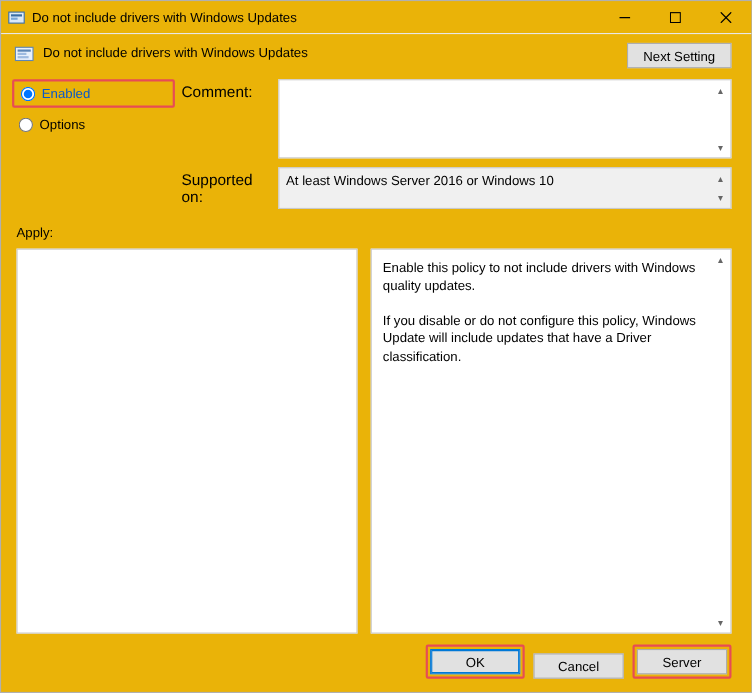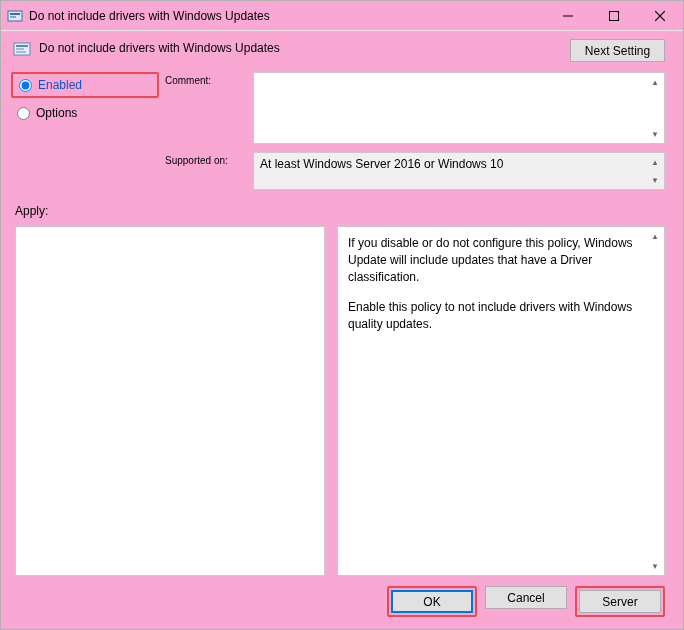--- a/index.html
+++ b/index.html
@@ -12,21 +12,21 @@
     width: 684px;
     height: 630px;
     overflow: hidden;
   }
   .window {
     width: 684px;
     height: 630px;
     border: 1px solid #b0b0b0;
     display: flex;
     flex-direction: column;
-    background: #f9a8d4;
+    background: #eab308;
   }
   
   .titlebar {
     height: 30px;
     display: flex;
     align-items: center;
     padding-left: 6px;
     border-bottom: 1px solid #e8e8e8;
   }
   .titlebar .ticon {
@@ -93,21 +93,21 @@
     padding: 2px 4px;
     margin: -4px -4px -4px -4px;
   }
   .fields {
     flex: 1;
     display: flex;
     flex-direction: column;
     gap: 8px;
   }
   .frow { display:flex; align-items:flex-start; gap:6px; }
-  .flabel { width: 82px; padding-top: 3px; font-size:10px; }
+  .flabel { width: 82px; padding-top: 3px; font-size:14px; }
   .textarea-like {
     flex:1;
     border:1px solid #c9c9c9;
     background:#fff;
     position:relative;
     font-size:12px;
     padding:4px 18px 4px 6px;
   }
   .textarea-like.comment { height: 72px; }
   .textarea-like.supported { height: 38px; background:#f0f0f0; }
@@ -144,20 +144,21 @@
   .panel.options { width: 310px; }
   .panel.help { flex:1; padding: 8px 20px 8px 10px; font-size:12px; line-height:1.4; }
   .panel.help .para { margin-bottom: 14px; }
   .panel .scroll-stub { top:1px; bottom:1px; }
   
   .footer {
     display:flex;
     justify-content:flex-end;
     gap:8px;
     padding: 10px 18px 12px 14px;
+    align-items: flex-end;
   }
   .footer .btn { min-width: 82px; }
   .btn.default { border:1px solid #0078d7; box-shadow: inset 0 0 0 1px #0078d7; }
   .hl-wrap { padding:2px; border:2px solid #e74c55; border-radius:2px; display:inline-flex; }
 </style>
 </head>
 <body>
 
 <div class="window">
 
@@ -242,22 +243,22 @@
     </div>
   </div>
 
   <div class="labels-row">
     <div>Apply:</div>
   </div>
 
   <div class="panels">
     <div class="panel options"></div>
     <div class="panel help">
+      <div class="para">Enable this policy to not include drivers with Windows quality updates.</div>
       <div class="para">If you disable or do not configure this policy, Windows Update will include updates that have a Driver classification.</div>
-      <div class="para">Enable this policy to not include drivers with Windows quality updates.</div>
       <div class="scroll-stub">
         <div class="scroll-arrow">▴</div>
         <div class="scroll-arrow">▾</div>
       </div>
     </div>
   </div>
 
   <div class="footer">
     <span class="hl-wrap">
       <div class="btn default">OK</div>

